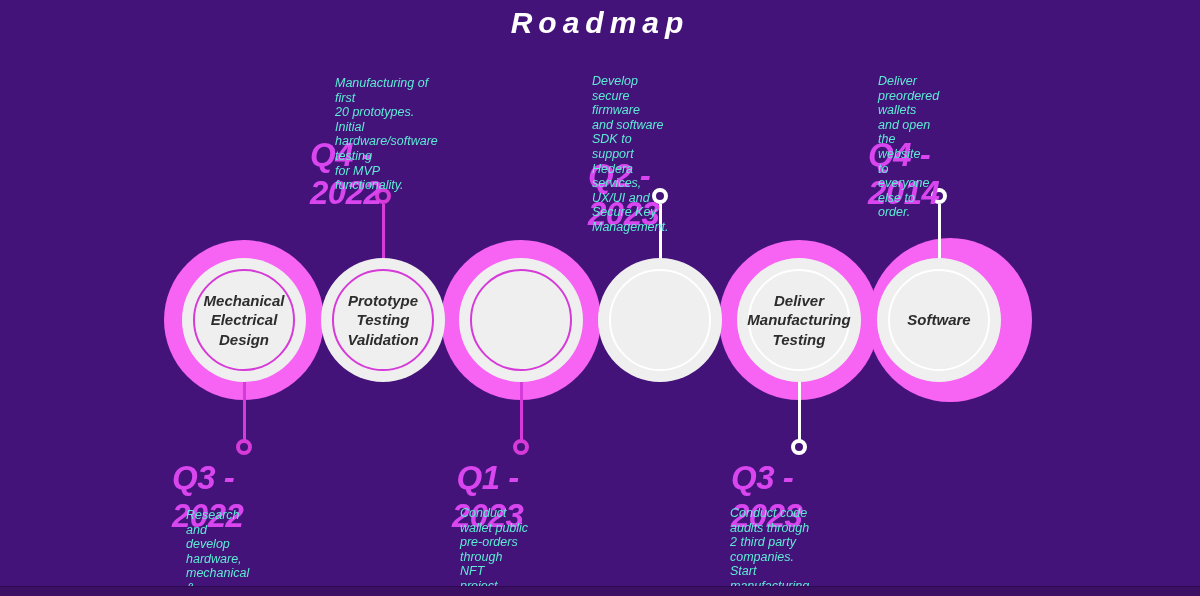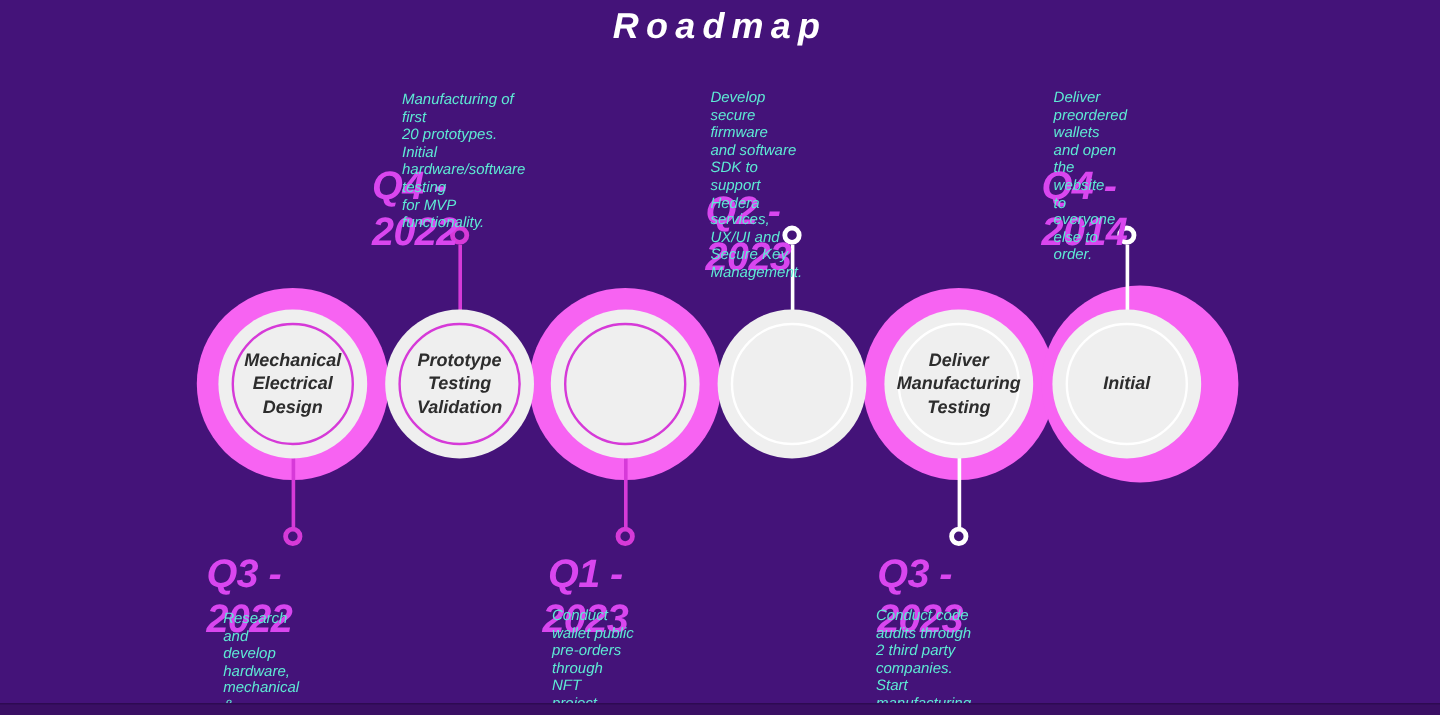--- a/index.html
+++ b/index.html
@@ -161,21 +161,21 @@
 Start manufacturing of
 pre-ordered wallets.</div>
   </div>
 
   <div class="group g5 side-top accent-white">
     <div class="disc"></div>
     <div class="stem"></div>
     <div class="stem-ring"></div>
     <div class="node">
       <div class="node-ring"></div>
-      <div class="node-label">Initial</div>
+      <div class="node-label">Software</div>
     </div>
     <div class="quarter">Q4 - 2014</div>
     <div class="desc">Deliver preordered wallets
 and open the website
 to everyone else to order.</div>
   </div>
 
   <div class="footer-strip"></div>
 </div>
 

